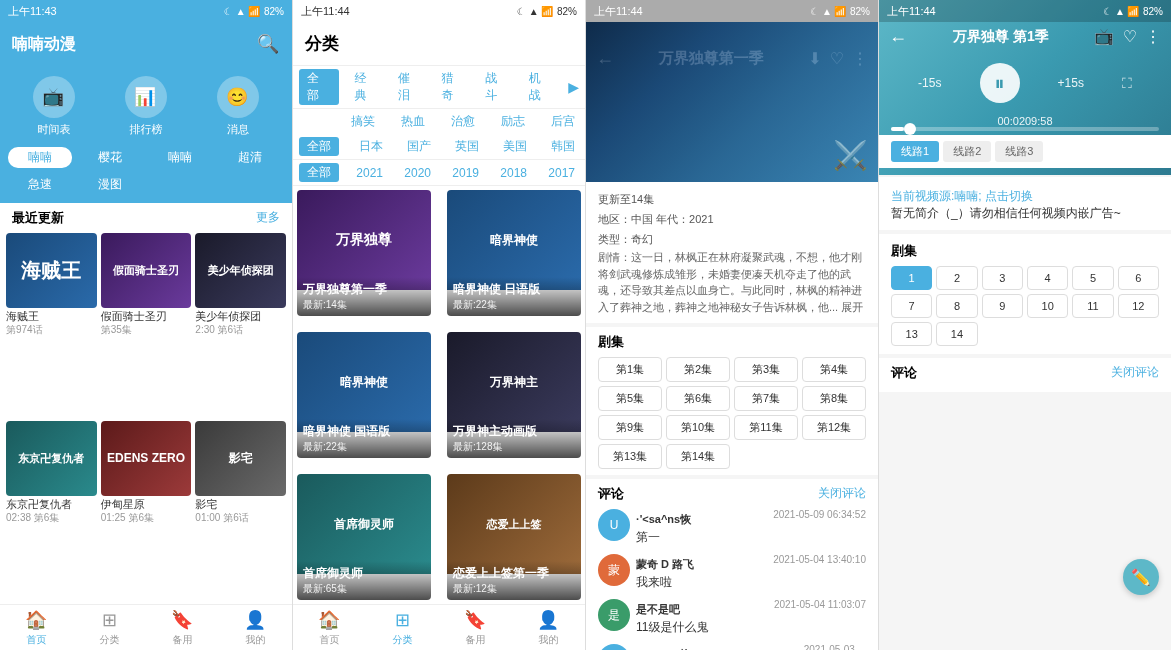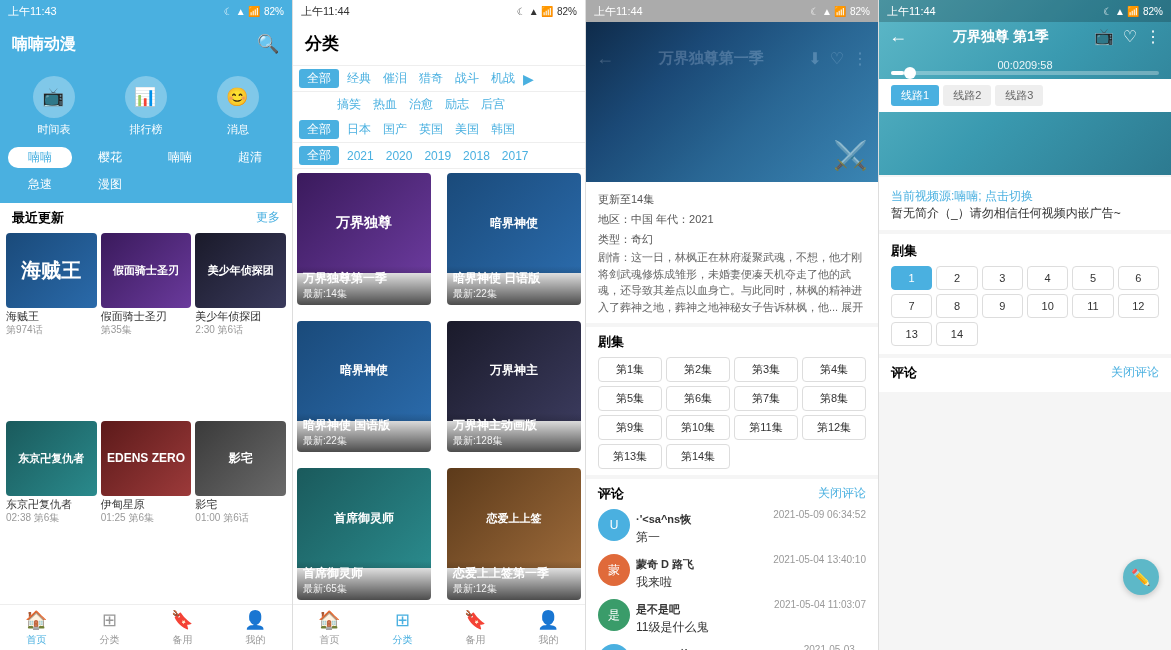--- a/index.html
+++ b/index.html
@@ -495,23 +495,24 @@
     .bg-dark { background: linear-gradient(135deg, #1a1a2a, #3a3a5c); }
     .bg-teal { background: linear-gradient(135deg, #1a5a5c, #2a8a8c); }
     .bg-red { background: linear-gradient(135deg, #5c1a1a, #9c3a3a); }
     .bg-orange { background: linear-gradient(135deg, #5c3a1a, #9c6a3a); }
     .bg-gray { background: linear-gradient(135deg, #3a3a3a, #6a6a6a); }
 
     .s2-row-filters {
       display: flex;
       align-items: center;
       padding: 3px 6px;
-      gap: 4px;
+      gap: 12px;
       border-bottom: 1px solid #eee;
       flex-shrink: 0;
+      justify-content: space-between;
     }
 
     .filter-tag-blue {
       background: #4ab0e0;
       color: white;
       padding: 1px 8px;
       border-radius: 3px;
       font-size: 12px;
     }
     .filter-tag {
@@ -855,20 +856,26 @@
     <div class="s4-player-nav">
       <span style="color:white;font-size:18px;">←</span>
       <span class="s4-player-title">万界独尊 第1季</span>
       <div class="s4-player-icons">
         <span>📺</span>
         <span>♡</span>
         <span>⋮</span>
       </div>
     </div>
 
+    <div class="s4-controls">
+      <span class="s4-skip">-15s</span>
+      <div class="s4-play-btn">⏸</div>
+      <span class="s4-skip">+15s</span>
+      <span style="color:rgba(255,255,255,0.7);font-size:14px;">⛶</span>
+    </div>
 
     <div class="s4-progress">
       <div class="s4-time-row">
         <span>00:02</span>
         <span>09:58</span>
       </div>
       <div class="s4-progress-bar">
         <div class="s4-progress-fill"></div>
         <div class="s4-progress-dot"></div>
       </div>

